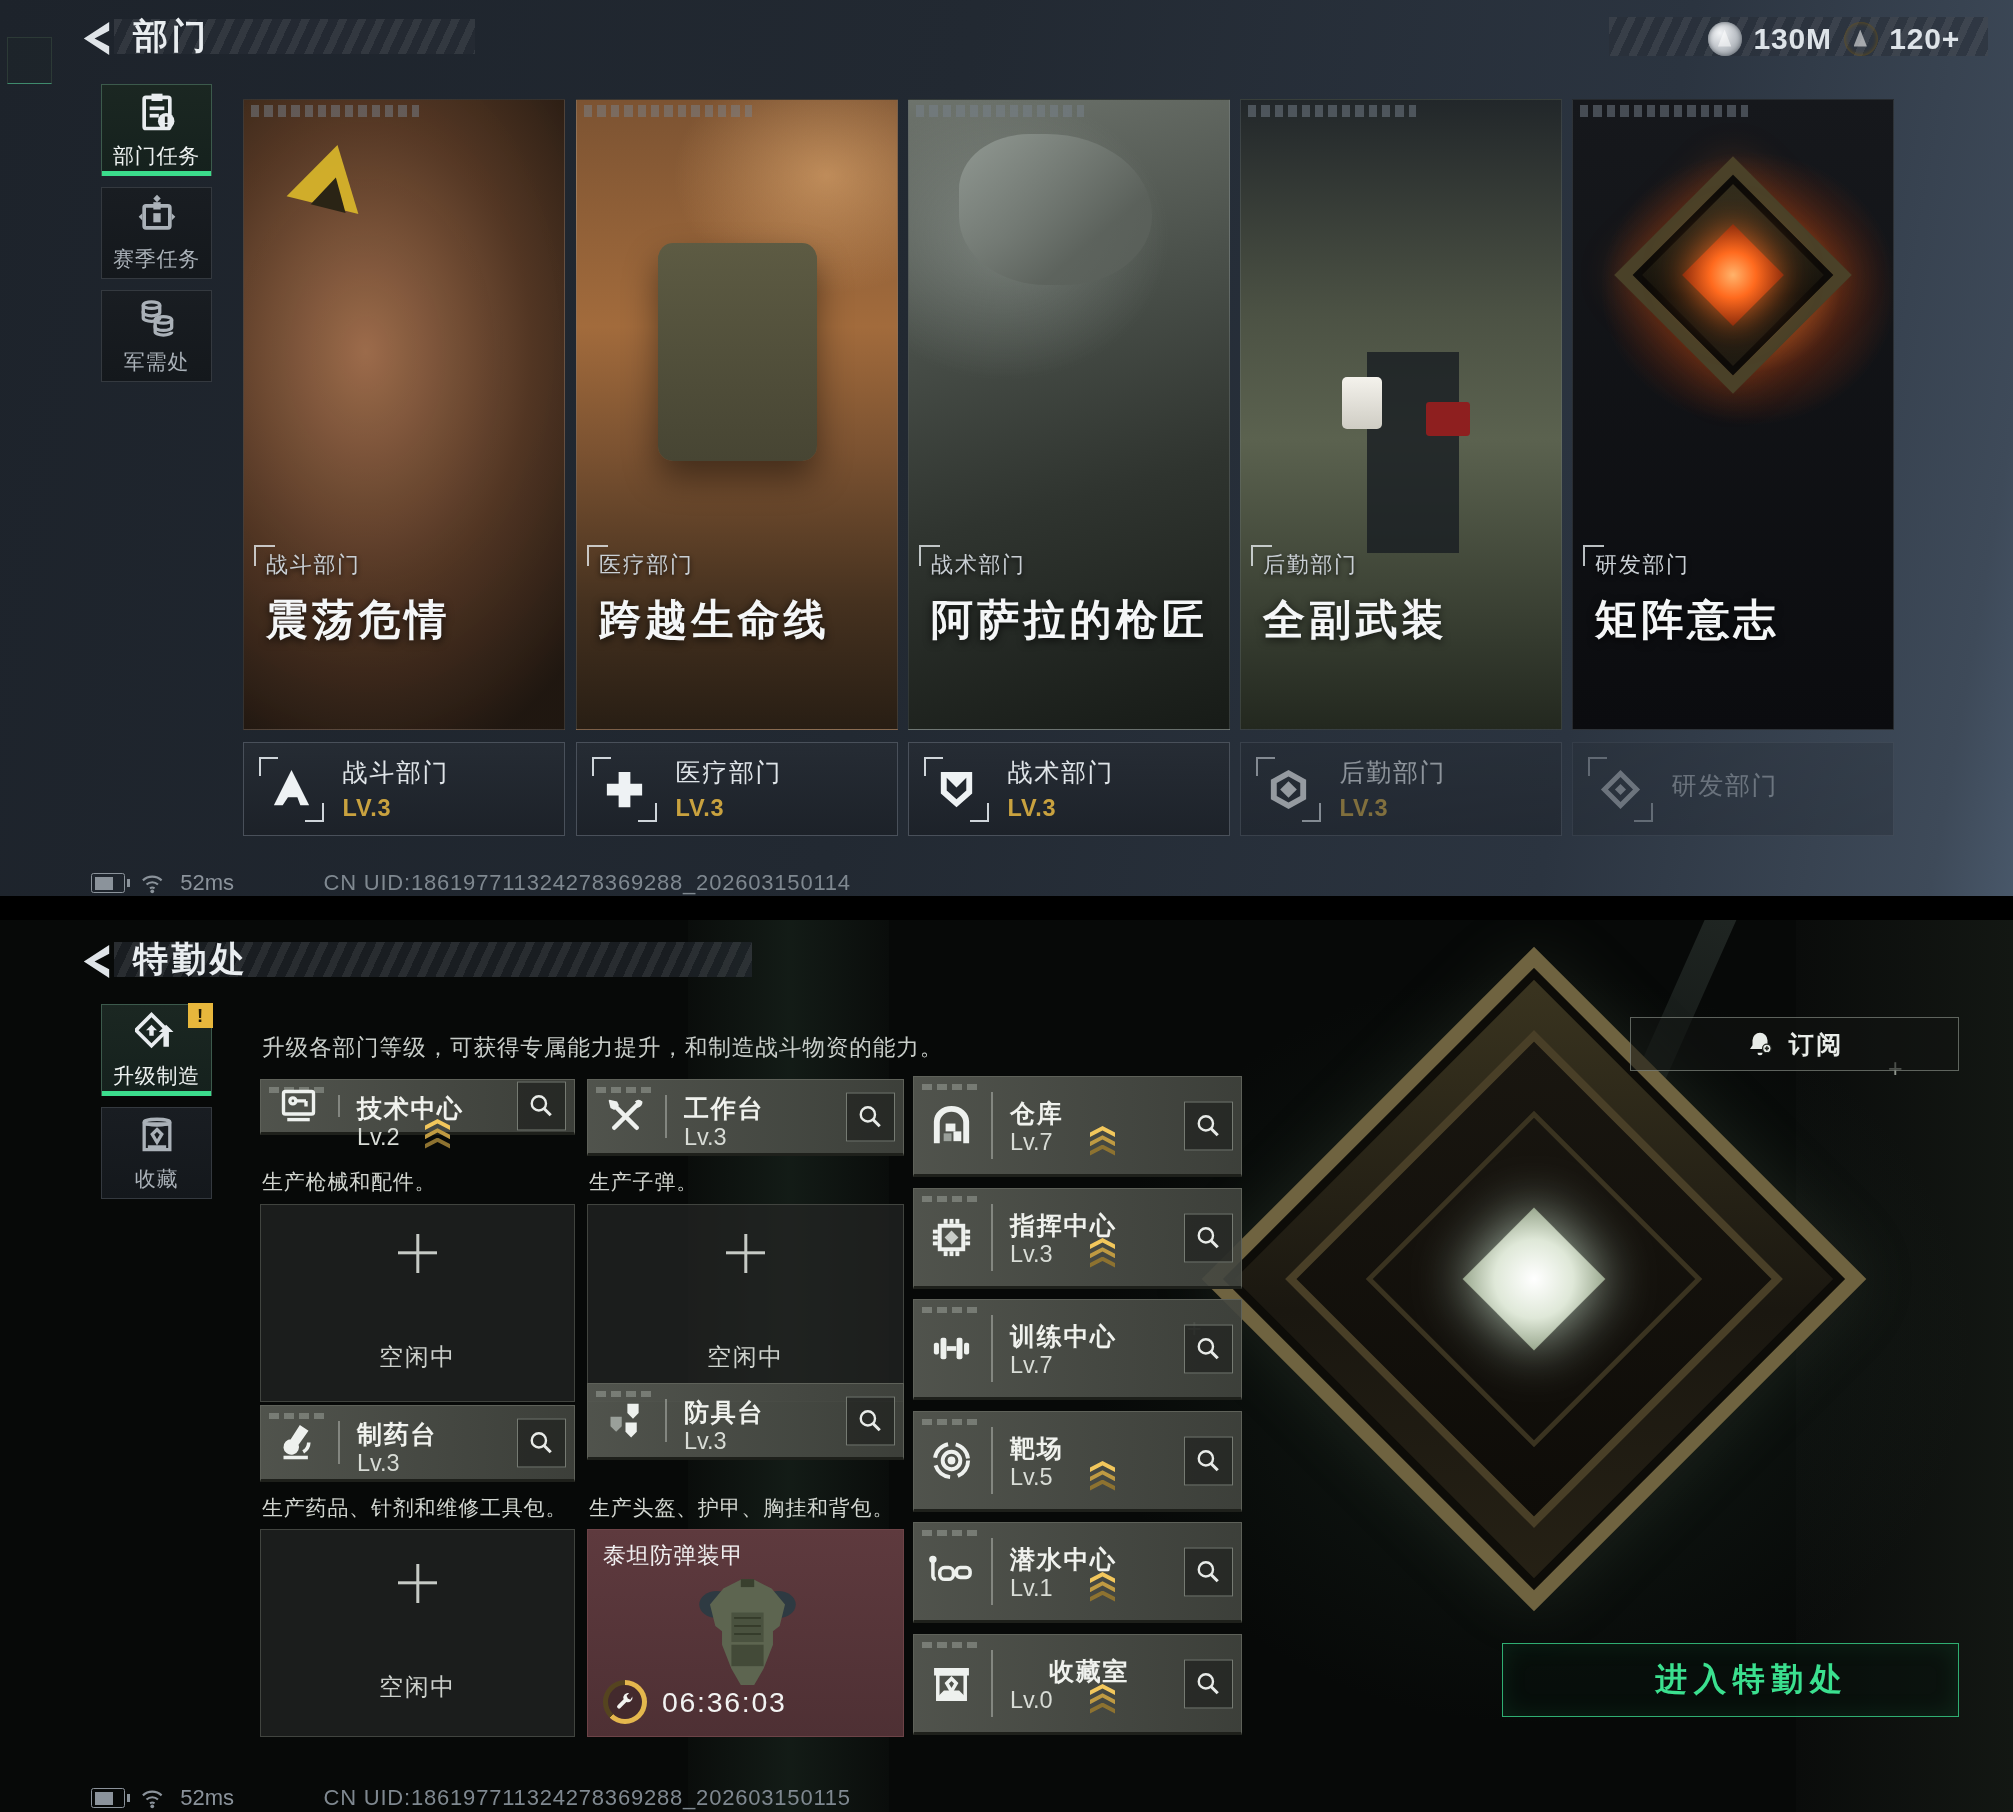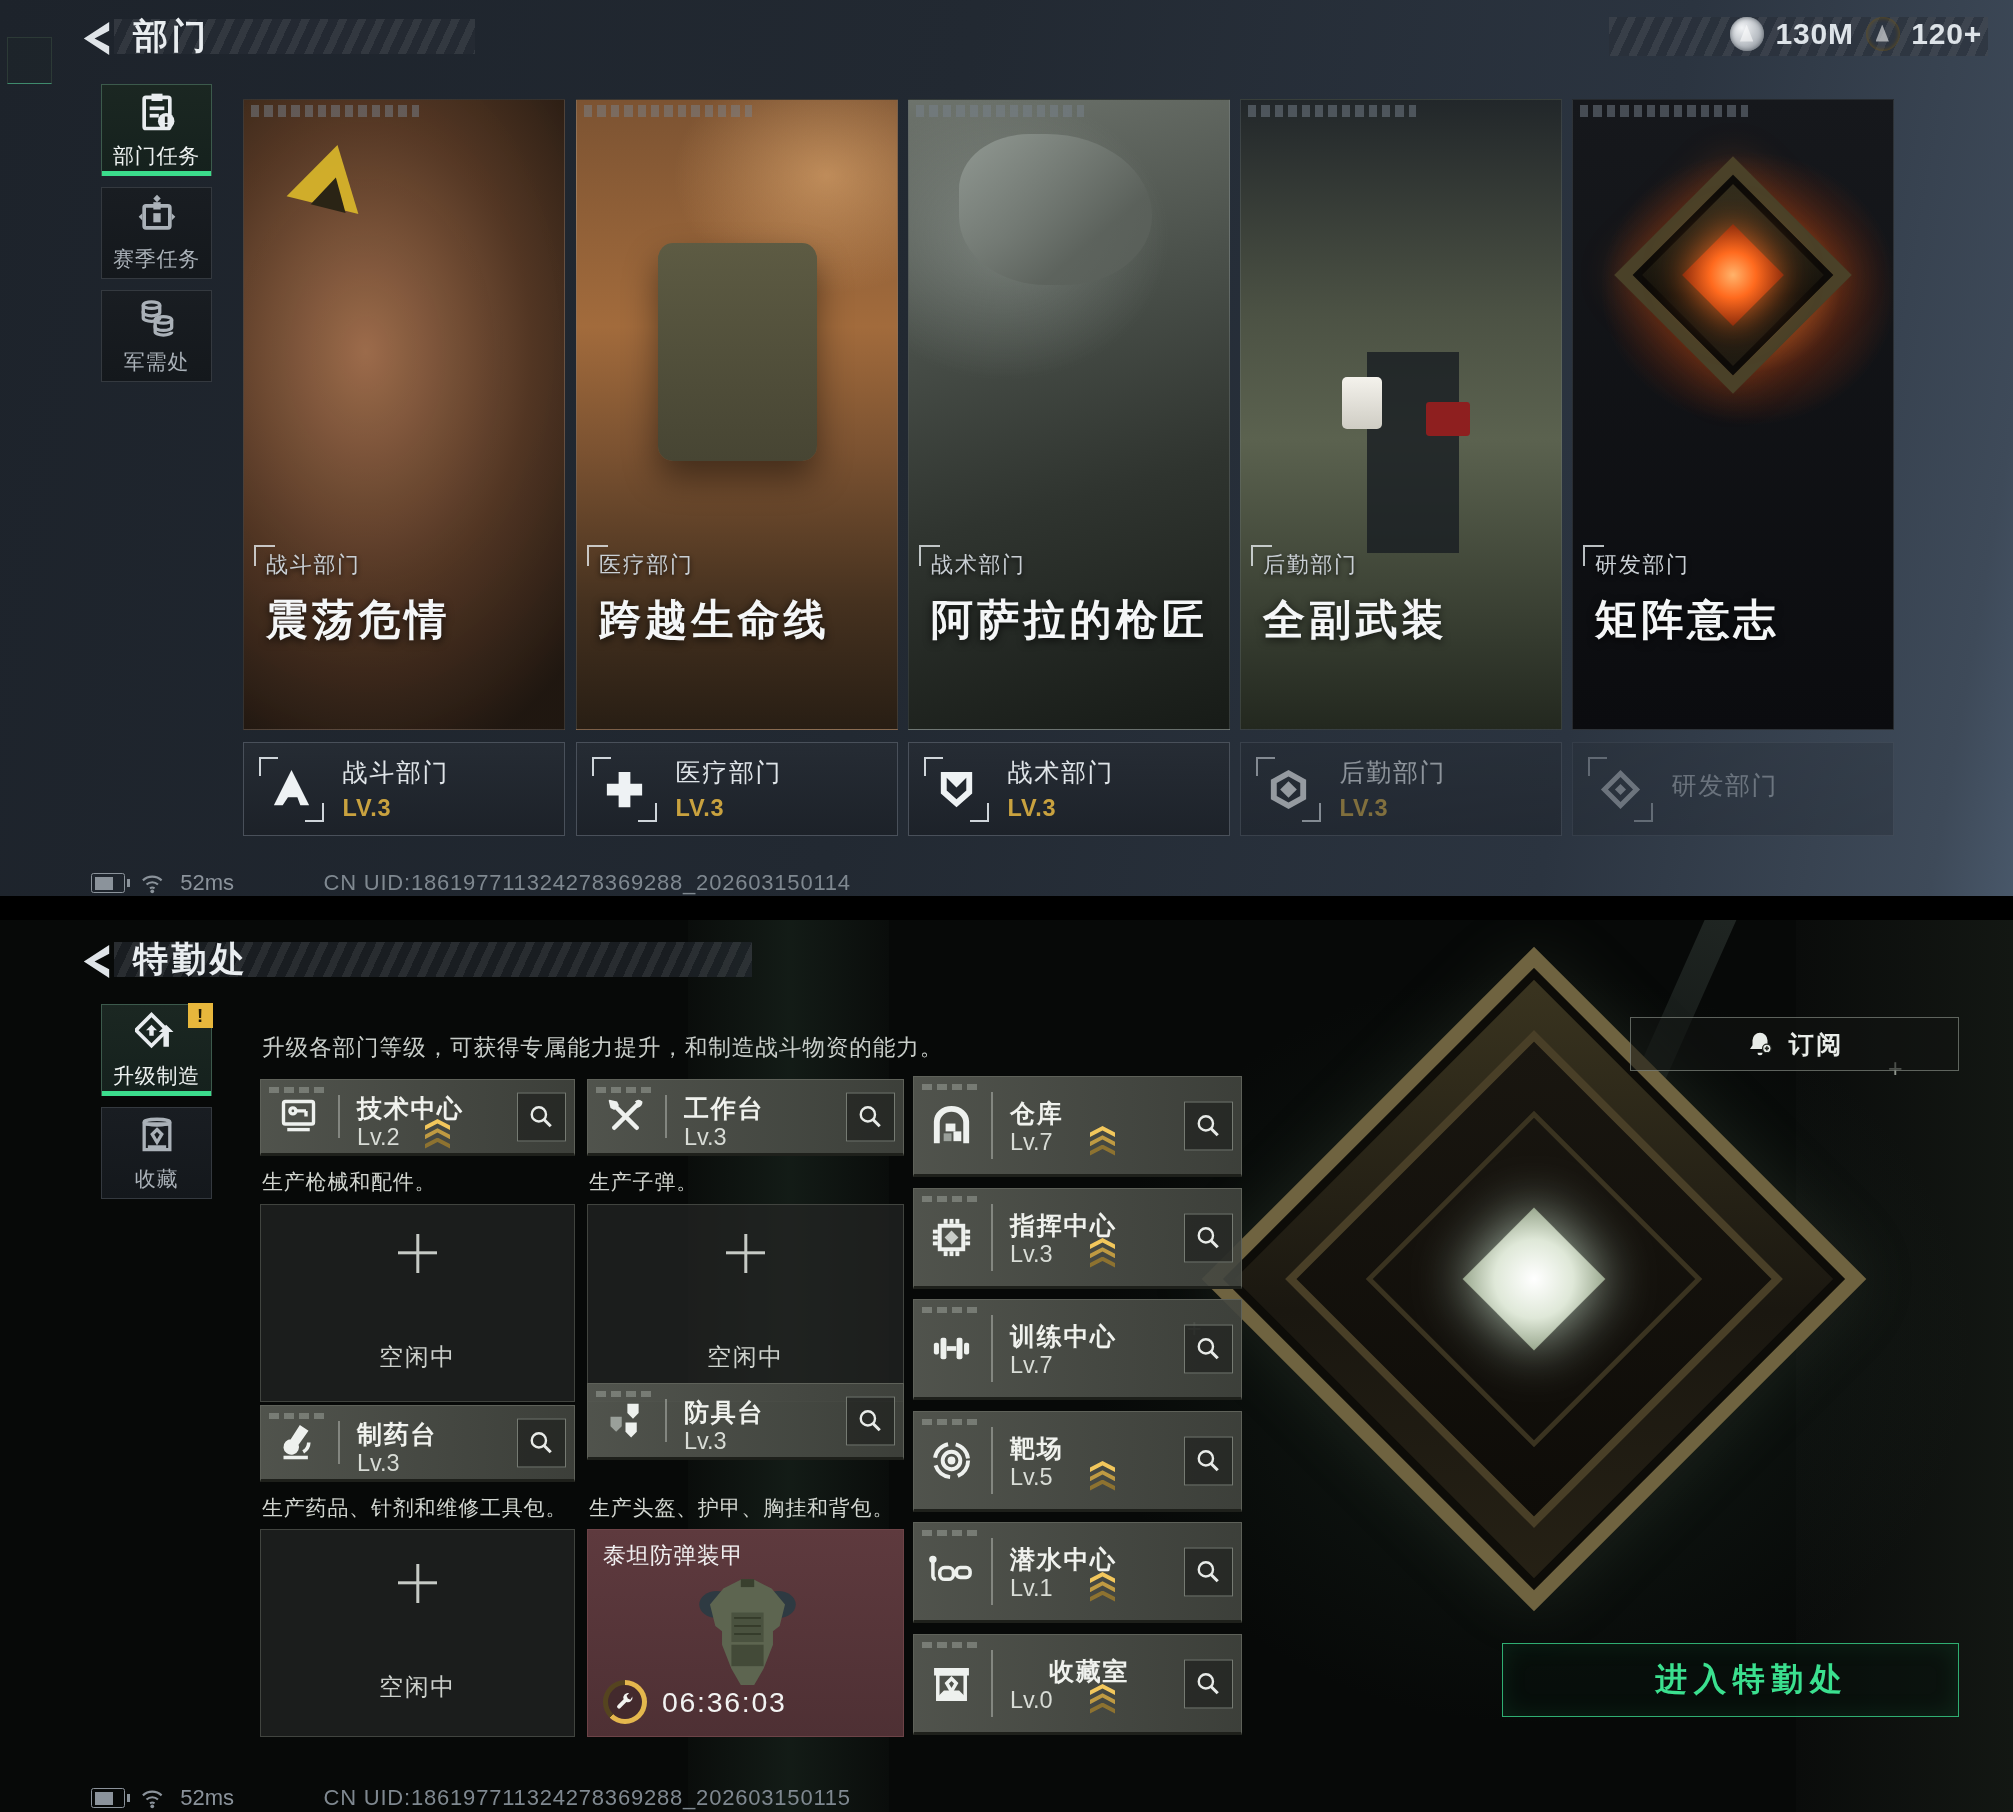--- a/index.html
+++ b/index.html
@@ -17,22 +17,22 @@
   
   #top-screen { position:absolute; left:0; top:0; width:2014px; height:908px;
     background:linear-gradient(100deg,#1d232b 0%,#222932 45%,#2b3440 78%,#3e4a59 96%,#49586a 100%); }
   #top-screen::after { content:""; position:absolute; left:0; bottom:0; width:2014px; height:11.7px; background:#000; }
 
   .hdr-back { left:77px; top:18.5px; width:39px; height:39px; cursor:pointer; }
   .hdr-band { height:35px; }
   .hdr-title { color:#e9edf0; font-size:35px; font-weight:bold; letter-spacing:3.4px; line-height:35px; }
   .deco-box { left:6.7px; top:37px; width:45px; height:47px; border:1.7px solid #2c3a36; border-bottom-color:#3f8b6d; background:rgba(30,40,38,.25); }
 
-  .currency-band { left:1609px; top:17px; width:379px; height:39px; display:flex; align-items:flex-start;
-    justify-content:flex-end; gap:11.7px; padding-right:6px; }
+  .currency-band { left:1609px; top:17px; width:379px; height:39px; display:flex; align-items:flex-end;
+    justify-content:flex-end; gap:11.7px; padding-right:28px; }
   .coin { width:34px; height:34px; border-radius:50%; position:relative; flex:none; }
   .coin-silver { background:radial-gradient(circle at 35% 32%,#f2f4f6,#b9bec4 55%,#7d838b); box-shadow:inset 0 0 5px #5d646c; }
   .coin-gold { background:radial-gradient(circle at 35% 32%,#f4d978,#cda23e 55%,#8a6а1d,#8a6a1d); box-shadow:inset 0 0 5px #6d5418; }
   .coin::after { content:""; position:absolute; left:10px; top:7.6px; width:13.4px; height:17px;
     clip-path:polygon(50% 0,100% 100%,0 100%); background:rgba(255,255,255,.55); }
   .currency-val { color:#dde3e8; font-size:30px; font-weight:bold; letter-spacing:0.8px; }
 
   
   .side-item { left:101px; width:111px; height:92px; background:linear-gradient(180deg,#191d22,#14181c);
     border:0.8px solid #34393f; display:flex; flex-direction:column; align-items:center; justify-content:center;
@@ -403,21 +403,21 @@
     <div class="abs subscribe-btn">
       <svg width="30" height="30" viewBox="0 0 24 24">
           <path d="M12 3 a6 6 0 0 1 6 6 v4 l2 3 H4 l2-3 V9 a6 6 0 0 1 6-6 Z" fill="#e8ece8"></path>
           <path d="M10 19 a2 2 0 0 0 4 0 Z" fill="#e8ece8"></path>
           <circle cx="17.5" cy="15.5" r="3.4" fill="#e8ece8" stroke="#20241f" stroke-width="1"></circle>
           <path d="M17.5 13.8 v3.4 M15.8 15.5 h3.4" stroke="#20241f" stroke-width="1.3"></path>
         </svg>
       <span>订阅</span>
     </div>
 
-    <div class="abs fhead" style="left:260px;top:159px;width:315px;height:77px;text-align:right;">
+    <div class="abs fhead" style="left:260px;top:159px;width:315px;height:56px;text-align:right;">
       <div class="deco"></div>
       <div class="ficon">
         <svg width="45" height="45" viewBox="0 0 24 24">
             <g fill="none" stroke="#eef1ee" stroke-width="1.8">
               <rect x="4" y="4" width="16" height="12" rx="1"></rect>
               <circle cx="9" cy="9" r="1.6"></circle>
               <path d="M10.6 9 H16 M16 9 V12"></path>
               <path d="M6 19 h12"></path>
             </g>
           </svg>

